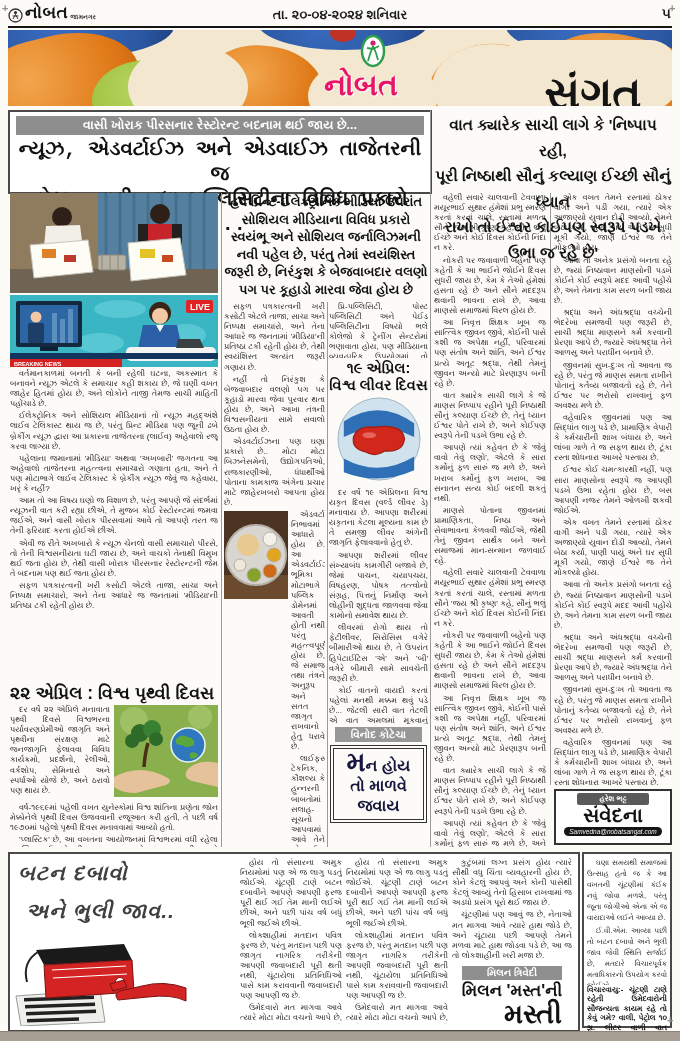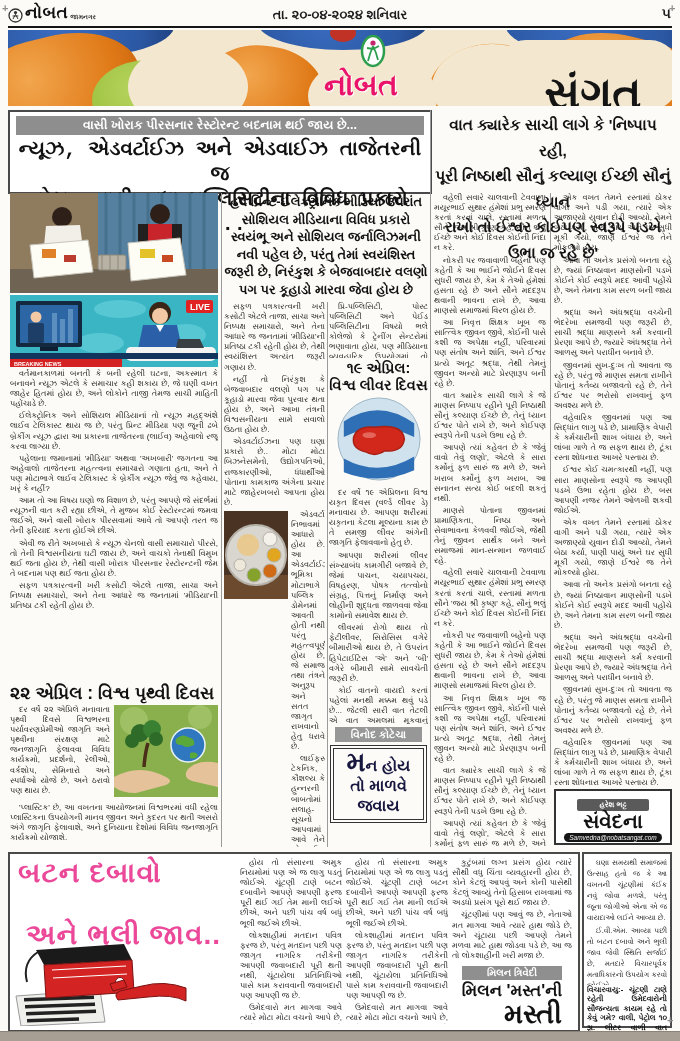--- a/index.html
+++ b/index.html
@@ -41,27 +41,27 @@
   .liver-title{font-size:14.5px;font-weight:bold;text-align:center;line-height:17px;color:#111;}
   .author-bar{background:#979797;color:#fff;font-size:10.5px;font-weight:bold;text-align:center;
               padding:1px 0;margin:3px 6px;}
   .manhoy-box{border:4px double #333;margin:2px 1px;padding:3px 8px;text-align:center;
               font-weight:bold;font-size:16px;line-height:20px;color:#16163f;}
   .manhoy-box::first-letter{font-size:27px;}
   .earth-title{font-size:17.5px;font-weight:bold;color:#111;line-height:20px;}
   .r-hl{left:434px;top:112px;width:238px;text-align:center;font-size:15.5px;font-weight:bold;line-height:25.5px;color:#111;}
   .sv-box{border:2px solid #333;margin-top:2px;height:52px;background:#fff;}
   .sv-author{background:#5a5a5a;color:#fff;font-size:7.5px;font-weight:bold;text-align:center;
-             width:64%;margin:8px auto 0 auto;padding:1px 0;border-radius:2px;}
+             width:64%;margin:2px auto 0 auto;padding:1px 0;border-radius:2px;}
   .sv-title{font-size:20px;font-weight:bold;text-align:center;line-height:21px;color:#111;}
   .sv-web{background:#151515;color:#f0f0f0;font-size:6.5px;font-style:italic;text-align:center;
           margin:1px 8px;padding:1px 0;border-radius:5px;}
   
   .bottom-box{left:8px;top:852px;width:568px;height:176px;border:2px solid #4a4a4a;background:#fff;}
-  .bb-hl{font-weight:bold;font-size:28px;line-height:38px;color:#ec4899;letter-spacing:1px;}
+  .bb-hl{font-weight:bold;font-size:21px;line-height:38px;color:#404040;letter-spacing:1px;font-style:italic;}
   .milan-author{background:#8f8f8f;color:#fff;text-align:center;font-size:10px;font-weight:bold;
                 padding:1px 0;margin:0 10px;}
   .milan-l1{font-size:16.5px;font-weight:bold;text-align:center;line-height:20px;color:#111;}
   .milan-l2{font-size:27px;font-weight:bold;text-align:right;padding-right:10px;line-height:28px;color:#111;}
   .vichar-box{left:582px;top:852px;width:90px;height:176px;border:2px solid #4a4a4a;background:#fff;padding:3px;box-sizing:border-box;}
   .vichar-box .bt p{font-size:7.4px;line-height:11px;}
   .vichar-close{font-size:7.6px;line-height:9.4px;font-weight:bold;text-align:justify;color:#111;}
   .footer-band{left:0;top:1031px;width:680px;height:10px;background:#a79e94;border-top:1px solid #8b8278;}
   .thali-float{float:left;width:64px;height:88px;margin:1px 3px 1px 0;}
   .earth-row{display:flex;gap:4px;}
@@ -219,20 +219,21 @@
           <circle cx="38" cy="24" r="9" fill="#398032"></circle>
         <circle cx="18" cy="36" r="7" fill="#2e6b28"></circle>
           <circle cx="42" cy="34" r="7" fill="#2e6b28"></circle>
         <circle cx="74" cy="40" r="17" fill="#2f78c0" stroke="#e8f2f8" stroke-width="1.5"></circle>
         <path d="M62 34 q6 -6 12 -2 q8 2 6 8 q-8 4 -12 0 q-8 0 -6 -6 z" fill="#5aa83a"></path>
         <path d="M76 48 q6 -2 8 2 q-2 5 -8 3 z" fill="#5aa83a"></path>
       </svg>
     </div>
   </div>
   <div class="abs bt" style="left:10px;top:803px;width:208px;height:44px;">
+      <p>વર્ષ-૧૯૬૯માં પહેલી વખત યુનેસ્કોમાં વિશ્વ શાંતિના પ્રણેતા જોન મેક્કોનેલે પૃથ્વી દિવસ ઉજવવાની રજૂઆત કરી હતી, તે પછી વર્ષ ૧૯૭૦માં પહેલો પૃથ્વી દિવસ મનાવવામાં આવ્યો હતો.</p>
       <p>'પ્લાસ્ટિક' છે, આ વખતના આયોજનમાં વિશ્વભરમાં વધી રહેલા પ્લાસ્ટિકના ઉપયોગની માનવ જીવન અને કુદરત પર થતી અસરો અંગે જાગૃતિ ફેલાવાશે, અને દુનિયાના દેશોમાં વિવિધ જનજાગૃતિ કાર્યક્રમો યોજાશે.</p>
     </div>
 
   <div class="abs subhead">હવે પ્રિન્ટ-ઈલેક્ટ્રોનિક મીડિયા ઉપરાંત સોશિયલ મીડિયાના વિવિધ પ્રકારો સ્વયંભૂ અને સોશિયલ જર્નાલિઝમની નવી પહેલ છે, પરંતુ તેમાં સ્વયંશિસ્ત જરૂરી છે, નિરંકુશ કે બેજવાબદાર વલણો પગ પર કૂહાડો મારવા જેવા હોય છે</div>
 
   <div class="abs" style="left:224px;top:302px;width:101px;height:545px;overflow:hidden;">
     <div class="bt">
         <p>સફળ પત્રકારત્વની ખરી કસોટી એટલે તાજા, સાચા અને નિષ્પક્ષ સમાચારો, અને તેના આધારે જ જનતામાં 'મીડિયા'ની પ્રતિષ્ઠા ટકી રહેતી હોય છે, તેથી સ્વયંશિસ્ત અત્યંત જરૂરી ગણાય છે.</p>
         <p>નહીં તો નિરંકુશ કે બેજવાબદાર વલણો પગ પર કૂહાડો મારવા જેવા પુરવાર થતા હોય છે, અને આખા તંત્રની વિશ્વસનીયતા સામે સવાલો ઉઠતા હોય છે.</p>
         <p>એડવર્ટાઈઝના પણ ઘણા પ્રકારો છે.. મોટા મોટા બિઝનેસમેનો, ઉદ્યોગપતિઓ, રાજકારણીઓ, ધંધાર્થીઓ પોતાના કામકાજ અંગેના પ્રચાર માટે જાહેરખબરો આપતા હોય છે.</p>
@@ -317,21 +318,21 @@
       </div>
     <div class="sv-box">
       <div class="sv-author">હરેશ ભટ્ટ</div>
       <div class="sv-title">સંવેદના</div>
       <div class="sv-web">Samvedna@nobatsangat.com</div>
     </div>
   </div>
 
   <div class="abs bottom-box">
     <div class="abs bb-hl" style="left:8px;top:0px;">બટન દબાવો</div>
-    <div class="abs bb-hl" style="left:16px;top:38px;margin-top:24px;">અને ભુલી જાવ..</div>
+    <div class="abs bb-hl" style="left:16px;top:38px;">અને ભુલી જાવ..</div>
     <div class="abs" style="left:2px;top:84px;">
       <svg width="176" height="88" viewBox="0 0 176 88">
         <path d="M4 58 L88 52 L93 84 L9 88 Z" fill="#efefec" stroke="#999"></path>
         <g fill="#222">
             <rect x="12" y="60" width="70" height="3.5" transform="rotate(-2 12 60)"></rect>
           <rect x="13" y="67" width="70" height="3.5" transform="rotate(-2 13 67)"></rect>
           <rect x="14" y="74" width="70" height="3.5" transform="rotate(-2 14 74)"></rect>
           <rect x="15" y="81" width="52" height="3.5" transform="rotate(-2 15 81)"></rect>
           </g>
         <path d="M24 12 L112 6 L120 22 L32 27 Z" fill="#1a1a1a"></path>

